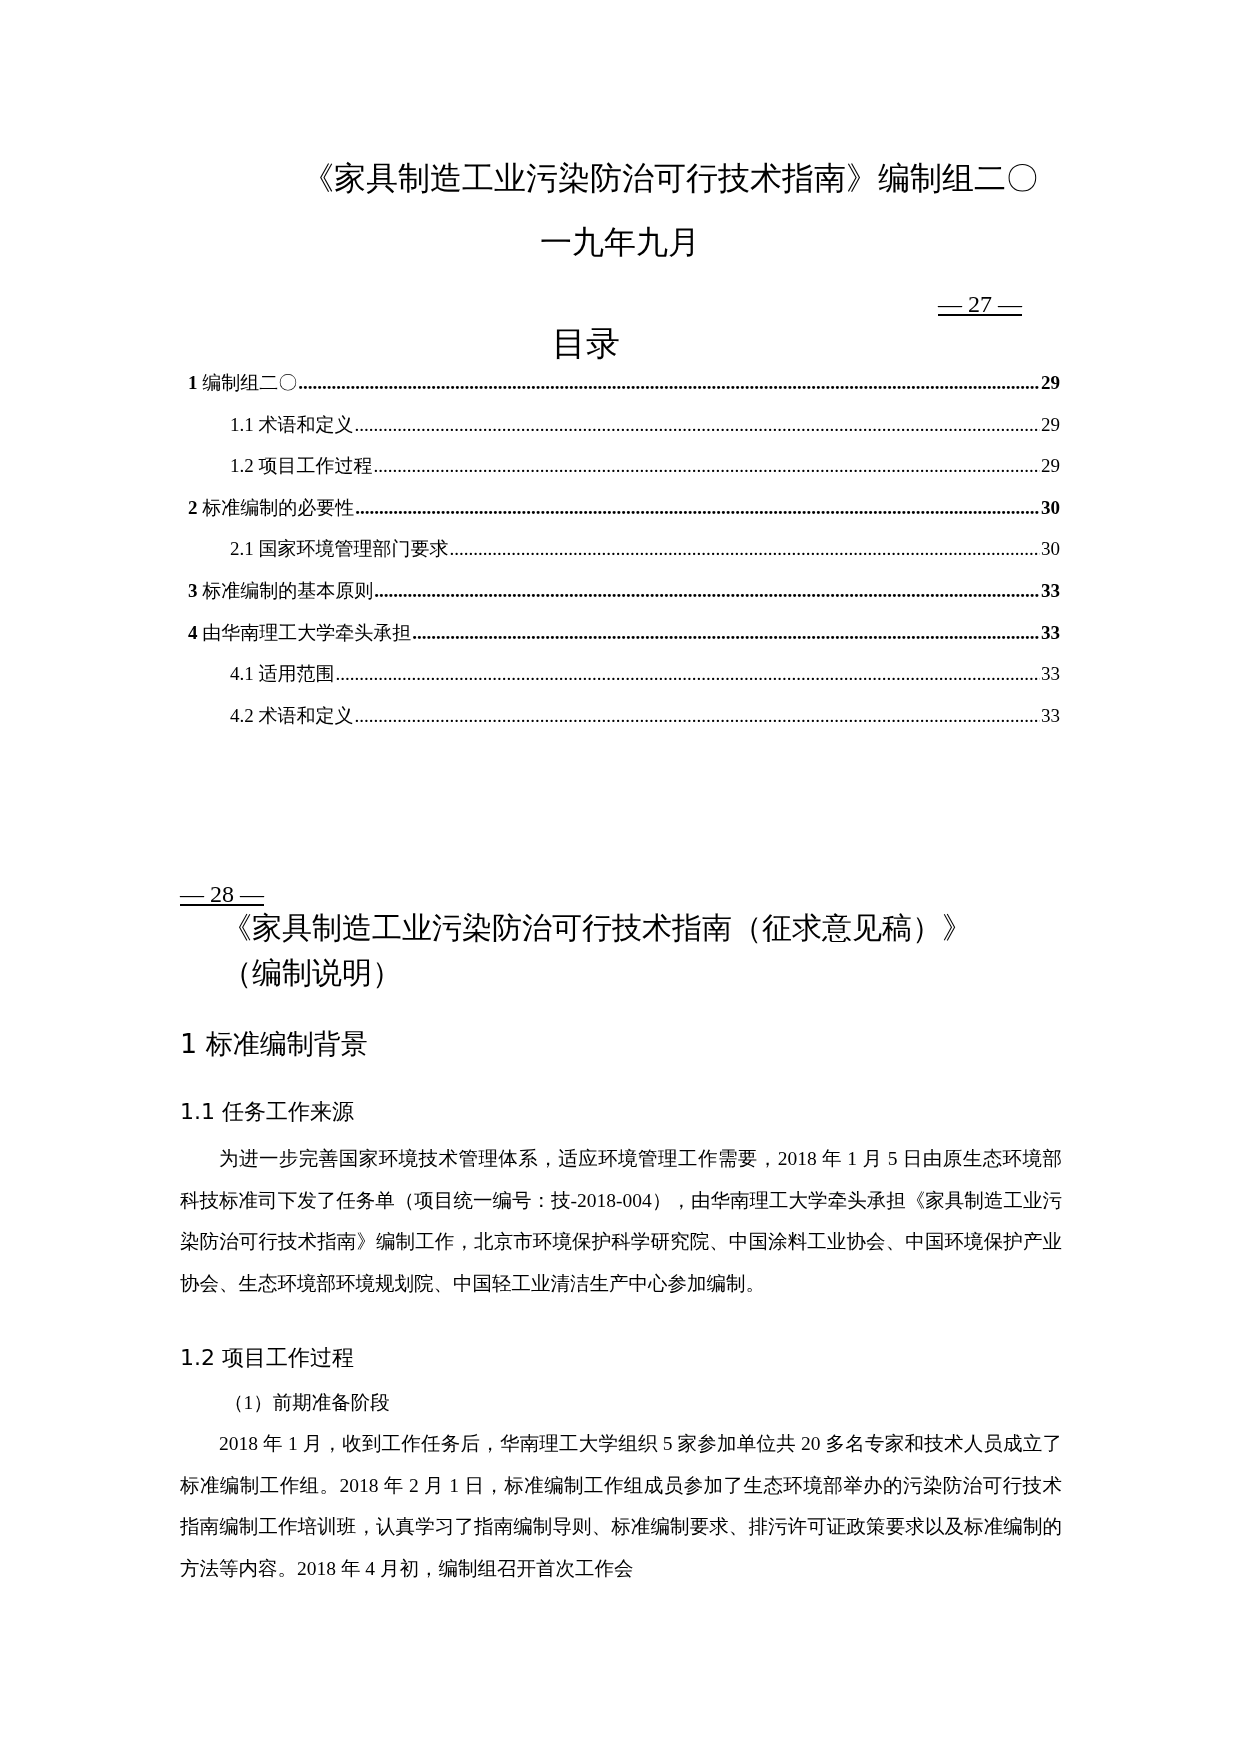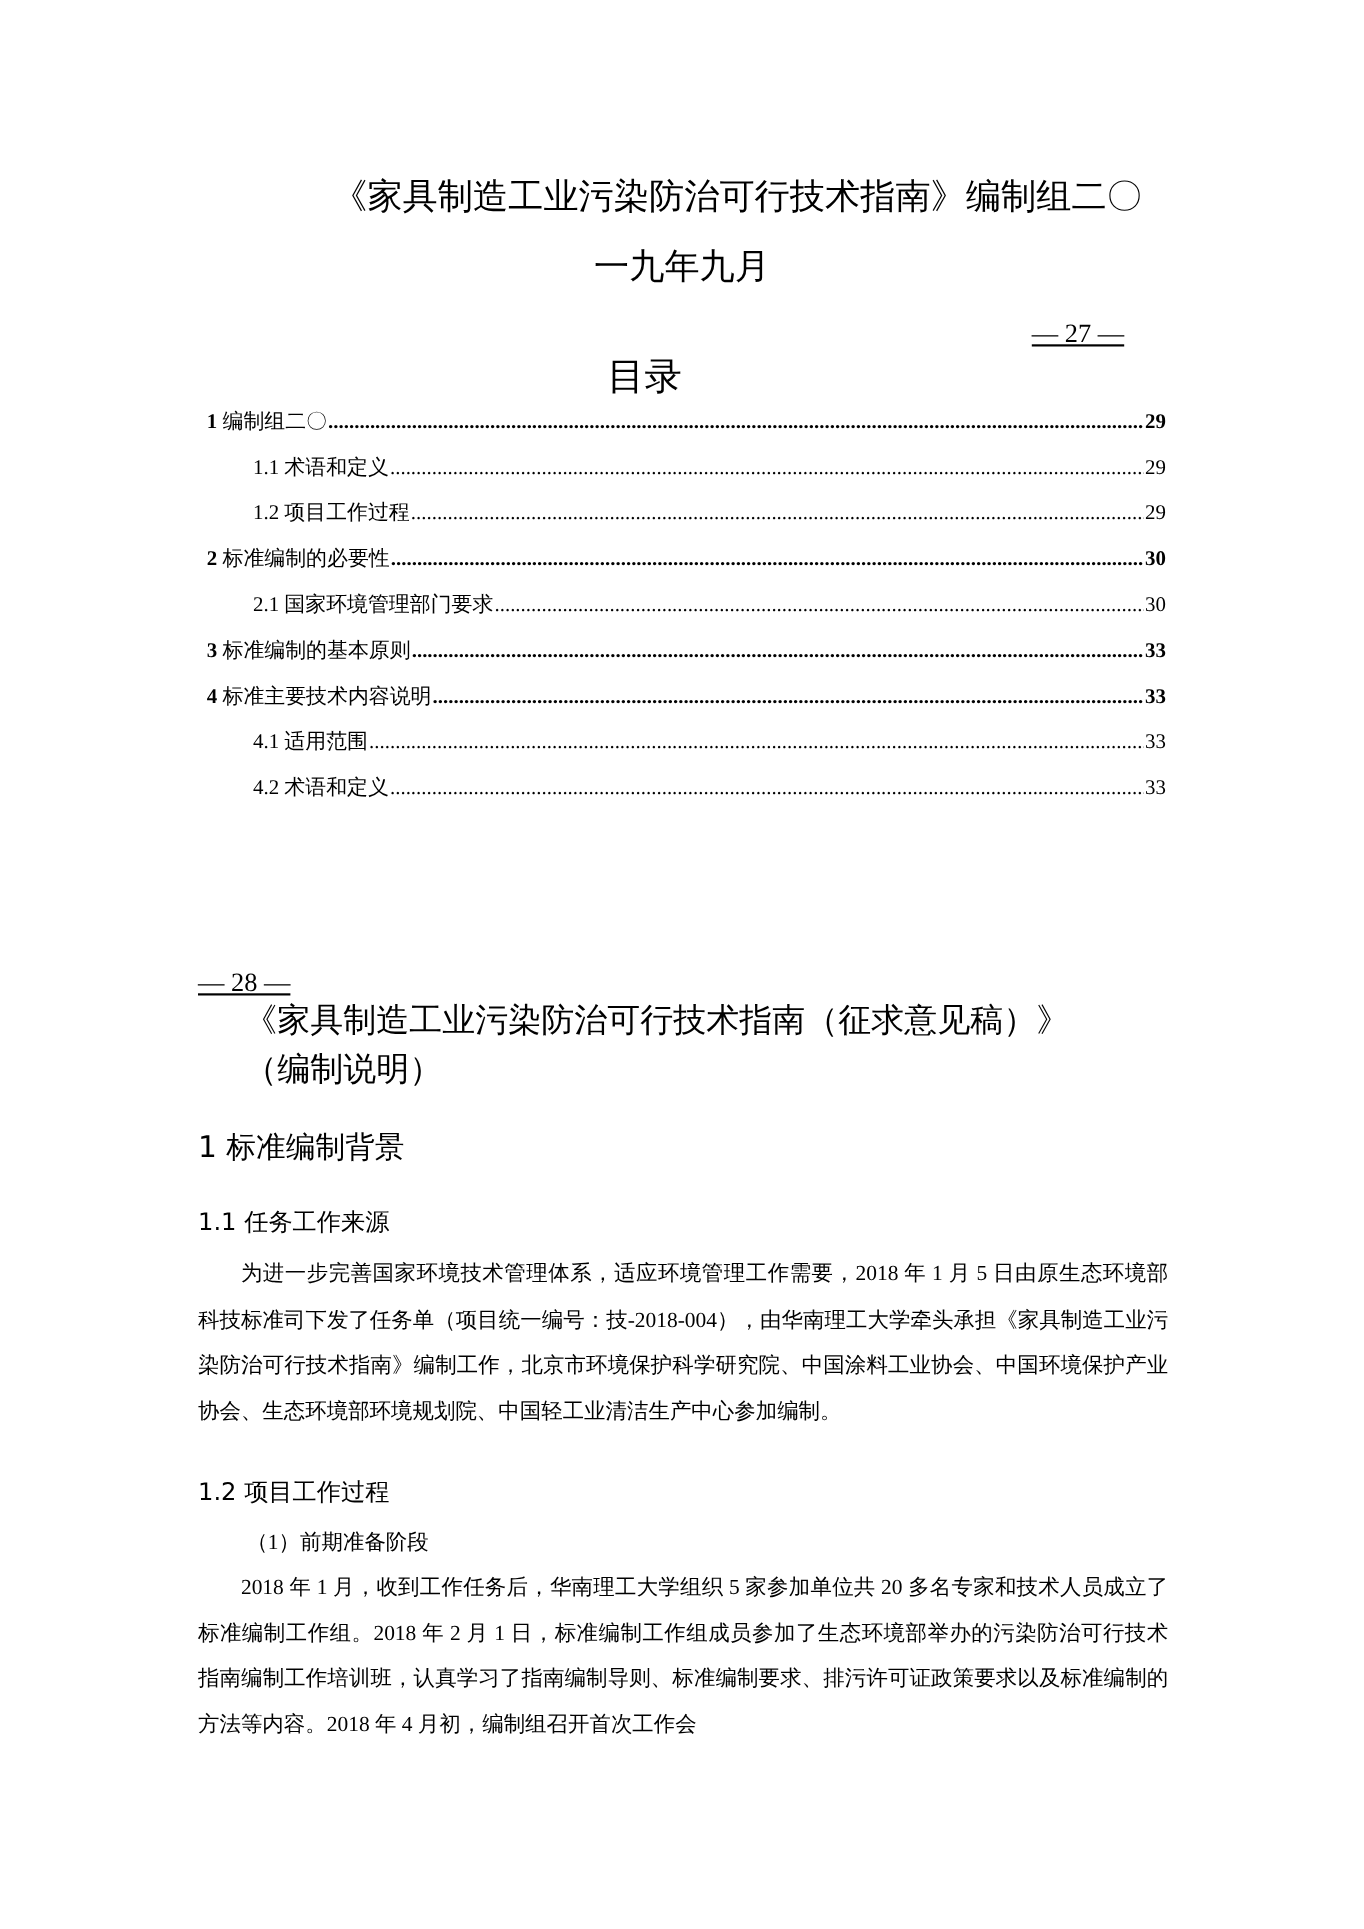--- a/index.html
+++ b/index.html
@@ -148,21 +148,21 @@
       <span class="label"><span class="num">2.1</span> <span class="txt">国家环境管理部门要求</span></span>
       <span class="dots"></span>
       <span class="pg">30</span>
     </div>
     <div class="toc-row l1">
       <span class="label"><span class="num">3</span> <span class="txt">标准编制的基本原则</span></span>
       <span class="dots"></span>
       <span class="pg">33</span>
     </div>
     <div class="toc-row l1">
-      <span class="label"><span class="num">4</span> <span class="txt">标准主要技术内容说明</span></span>
+      <span class="label"><span class="num">4</span> <span class="txt">由华南理工大学牵头承担</span></span>
       <span class="dots"></span>
       <span class="pg">33</span>
     </div>
     <div class="toc-row l2">
       <span class="label"><span class="num">4.1</span> <span class="txt">适用范围</span></span>
       <span class="dots"></span>
       <span class="pg">33</span>
     </div>
     <div class="toc-row l2">
       <span class="label"><span class="num">4.2</span> <span class="txt">术语和定义</span></span>

